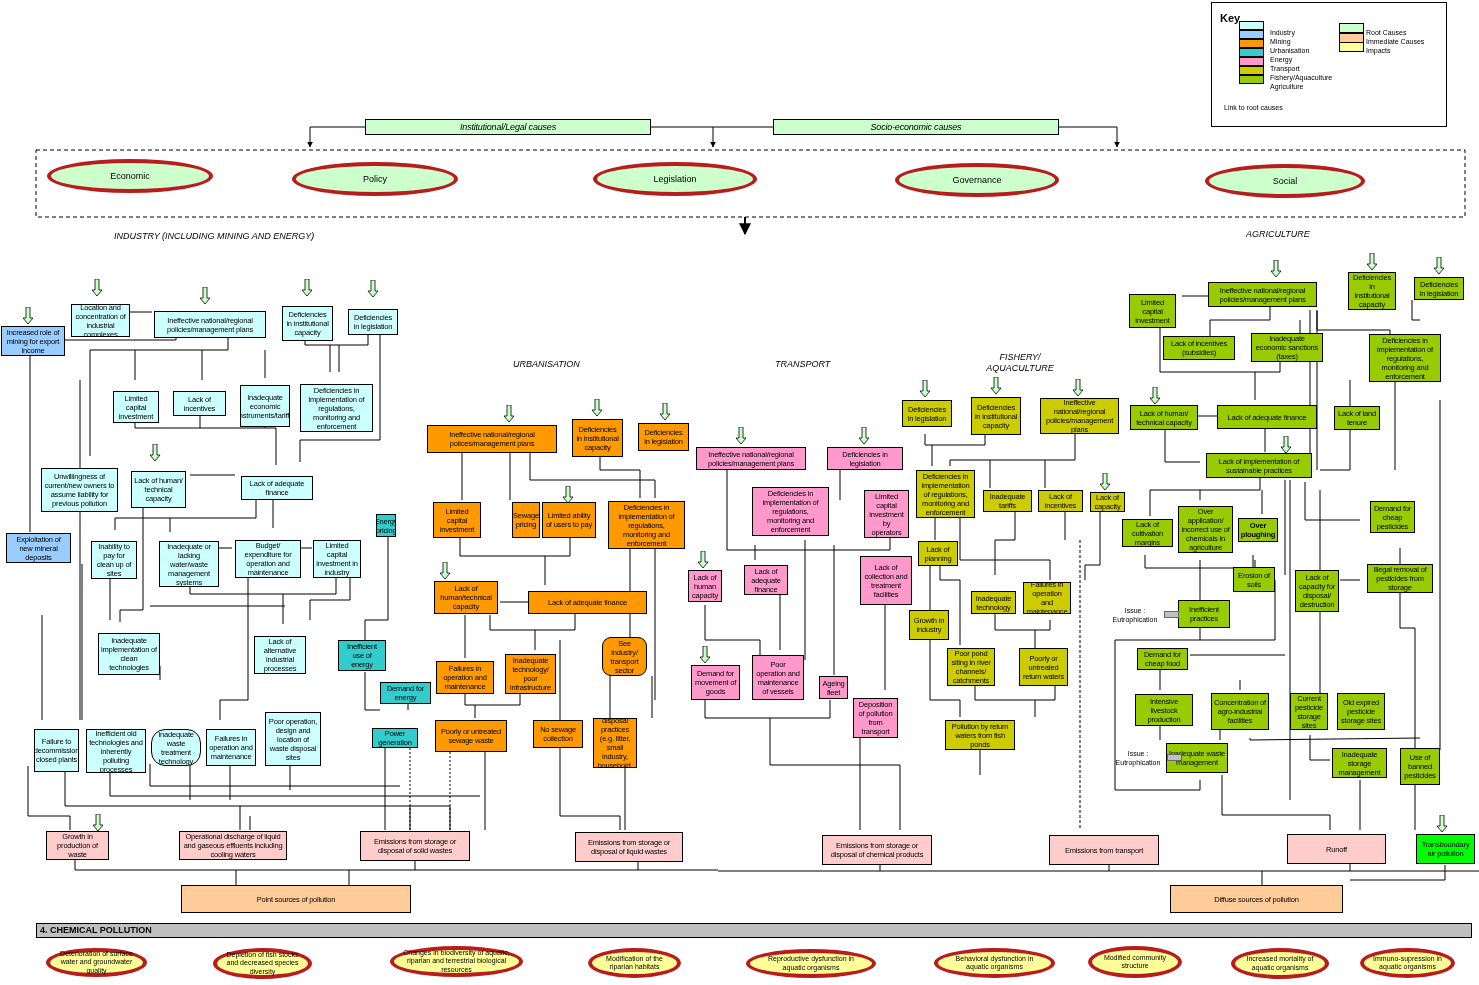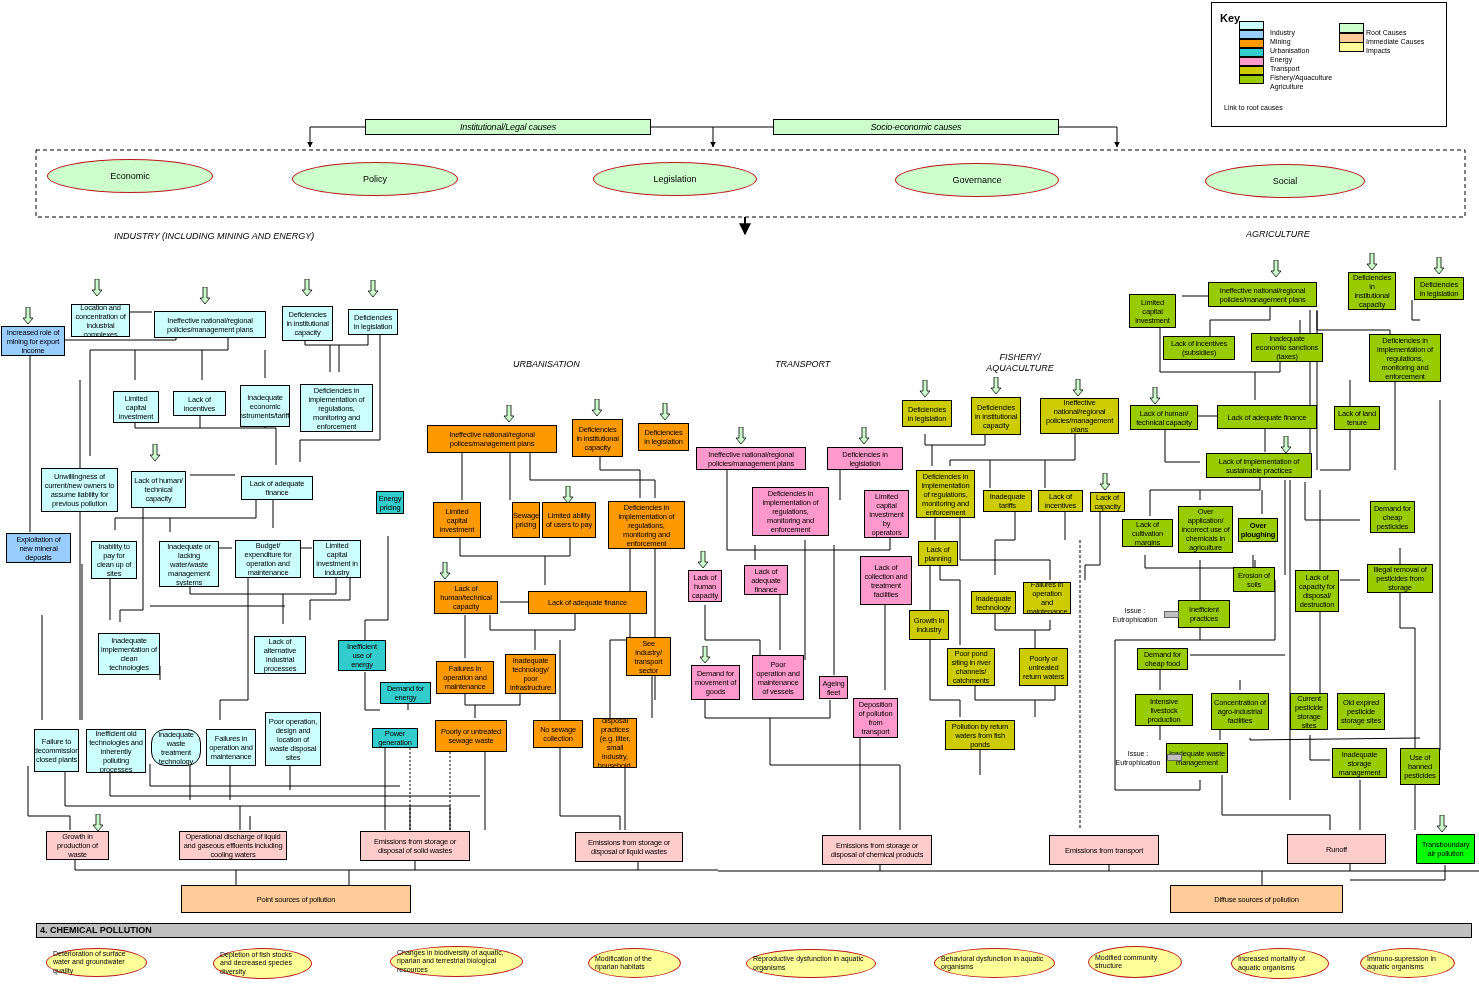--- a/index.html
+++ b/index.html
@@ -10,21 +10,21 @@
   .min{background:#99ccff;}
   .urb{background:#ff9900;}
   .ene{background:#33cccc;}
   .tra{background:#ff99cc;}
   .fis{background:#cccc00;}
   .agr{background:#99cc00;}
   .imm{background:#ffcccc;}
   .root{background:#ccffcc;text-align:center;}
   .src{background:#ffcc99;}
   .tb{background:#00ff00;}
-  .ell{position:absolute;box-sizing:border-box;border:1px solid #b91c1c;border-radius:50%;display:flex;align-items:center;justify-content:center;font-size:9px;}
+  .ell{position:absolute;box-sizing:border-box;border:4px solid #b91c1c;border-radius:50%;display:flex;align-items:center;justify-content:center;text-align:center;font-size:9px;}
   .rootell{background:#ccffcc;}
   .impell{background:#ffff99;font-size:7px;line-height:8.5px;padding:0 6px;}
   .sec{position:absolute;font-style:italic;font-size:9px;}
   .key{position:absolute;left:1211px;top:2px;width:234px;height:123px;border:1px solid #000;background:#fff;}
   .sw{position:absolute;width:25px;height:9px;border:1px solid #000;box-sizing:border-box;}
   .klbl{position:absolute;font-size:7px;}
   .banner{position:absolute;left:36px;top:923px;width:1436px;height:15px;background:#c0c0c0;border:1px solid #000;box-sizing:border-box;font-weight:bold;font-size:9px;padding-left:3px;line-height:13px;}
 </style>
 </head>
 <body>
@@ -261,37 +261,37 @@
 <div class="box ind" style="left:235px;top:531px;width:66px;height:38px;">Budget/ expenditure for operation and maintenance</div>
 <div class="box ind" style="left:313px;top:531px;width:48px;height:38px;">Limited capital investment in industry</div>
 <div class="box ind" style="left:98px;top:624px;width:62px;height:42px;">Inadequate implementation of clean technologies</div>
 <div class="box ind" style="left:254px;top:627px;width:52px;height:38px;">Lack of alternative industrial processes</div>
 <div class="box ind" style="left:34px;top:720px;width:45px;height:43px;">Failure to decommission closed plants</div>
 <div class="box ind" style="left:86px;top:720px;width:60px;height:44px;">Inefficient old technologies and inherently polluting processes</div>
 <div class="box ind" style="left:151px;top:720px;width:50px;height:37px;border-radius:14px;">Inadequate waste treatment technology</div>
 <div class="box ind" style="left:206px;top:720px;width:50px;height:37px;">Failures in operation and maintenance</div>
 <div class="box ind" style="left:265px;top:703px;width:56px;height:54px;">Poor operation, design and location of waste disposal sites</div>
 
-<div class="box ene" style="left:376px;top:491px;width:28px;height:23px;">Energy pricing</div>
+<div class="box ene" style="left:376px;top:514px;width:20px;height:23px;">Energy pricing</div>
 <div class="box ene" style="left:338px;top:640px;width:48px;height:31px;">Inefficient use of energy</div>
 <div class="box ene" style="left:380px;top:682px;width:51px;height:22px;">Demand for energy</div>
 <div class="box ene" style="left:372px;top:728px;width:46px;height:20px;">Power generation</div>
 
 <div class="box urb" style="left:427px;top:425px;width:130px;height:28px;">Ineffective national/regional polices/management plans</div>
 <div class="box urb" style="left:572px;top:419px;width:51px;height:38px;">Deficiencies in institutional capacity</div>
 <div class="box urb" style="left:638px;top:423px;width:51px;height:28px;">Deficiencies in legislation</div>
 <div class="box urb" style="left:433px;top:502px;width:48px;height:36px;">Limited capital investment</div>
 <div class="box urb" style="left:512px;top:502px;width:28px;height:36px;">Sewage pricing</div>
 <div class="box urb" style="left:542px;top:502px;width:54px;height:36px;">Limited ability of users to pay</div>
 <div class="box urb" style="left:608px;top:501px;width:77px;height:48px;">Deficiencies in implementation of regulations, monitoring and enforcement</div>
 <div class="box urb" style="left:434px;top:581px;width:64px;height:33px;">Lack of human/technical capacity</div>
 <div class="box urb" style="left:528px;top:591px;width:119px;height:23px;">Lack of adequate finance</div>
 <div class="box urb" style="left:436px;top:661px;width:58px;height:33px;">Failures in operation and maintenance</div>
 <div class="box urb" style="left:505px;top:654px;width:51px;height:40px;">Inadequate technology/ poor infrastructure</div>
-<div class="box urb" style="left:626px;top:637px;width:45px;height:39px;">See industry/ transport sector</div>
+<div class="box urb" style="left:602px;top:637px;width:45px;height:39px;border-radius:9px;">See industry/ transport sector</div>
 <div class="box urb" style="left:435px;top:720px;width:72px;height:32px;">Poorly or untreated sewage waste</div>
 <div class="box urb" style="left:533px;top:720px;width:50px;height:28px;">No sewage collection</div>
 <div class="box urb" style="left:593px;top:718px;width:44px;height:50px;">Poor waste disposal practices (e.g. litter, small industry, household, transport)</div>
 
 <div class="box tra" style="left:696px;top:447px;width:110px;height:23px;">Ineffective national/regional policies/management plans</div>
 <div class="box tra" style="left:827px;top:447px;width:76px;height:23px;">Deficiencies in legislation</div>
 <div class="box tra" style="left:752px;top:487px;width:77px;height:49px;">Deficiencies in implementation of regulations, monitoring and enforcement</div>
 <div class="box tra" style="left:864px;top:490px;width:45px;height:48px;">Limited capital investment by operators</div>
 <div class="box tra" style="left:688px;top:570px;width:34px;height:32px;">Lack of human capacity</div>
 <div class="box tra" style="left:744px;top:565px;width:44px;height:30px;">Lack of adequate finance</div>

